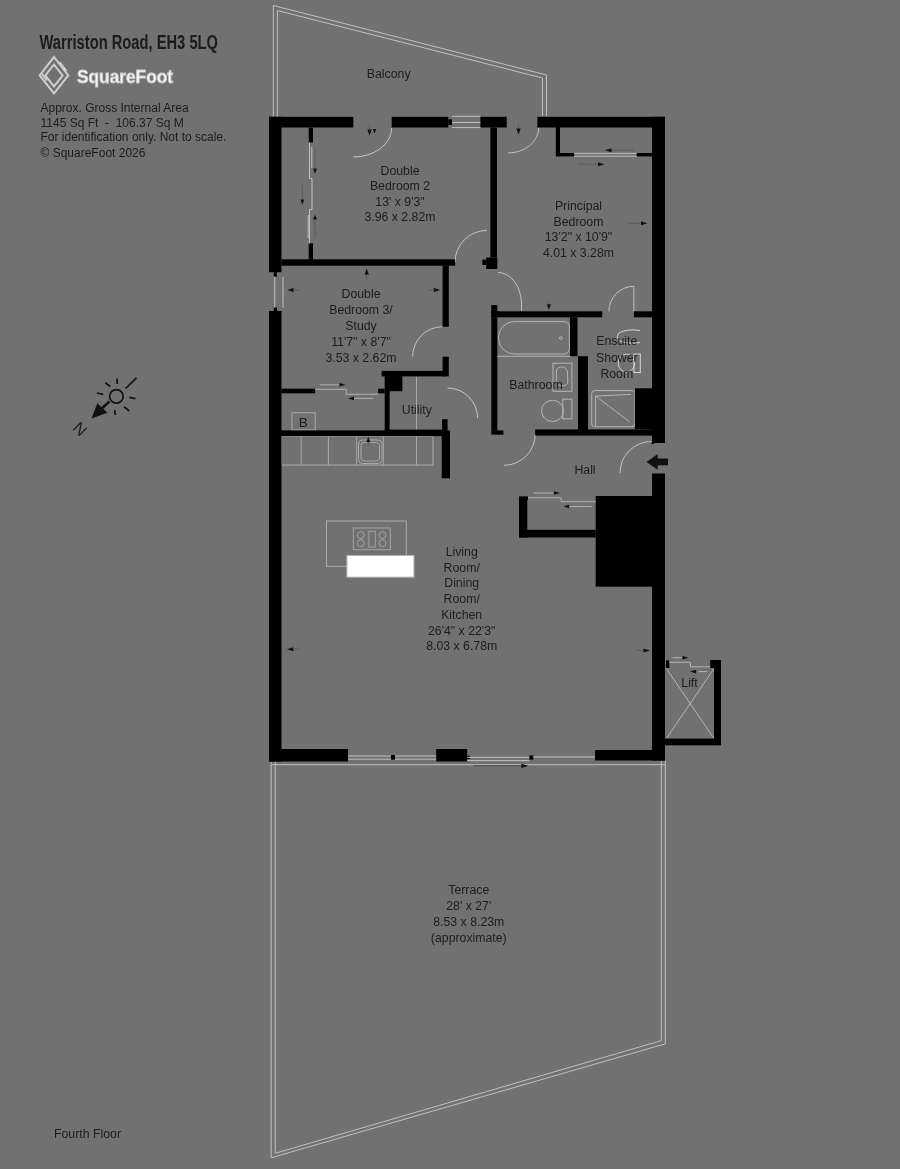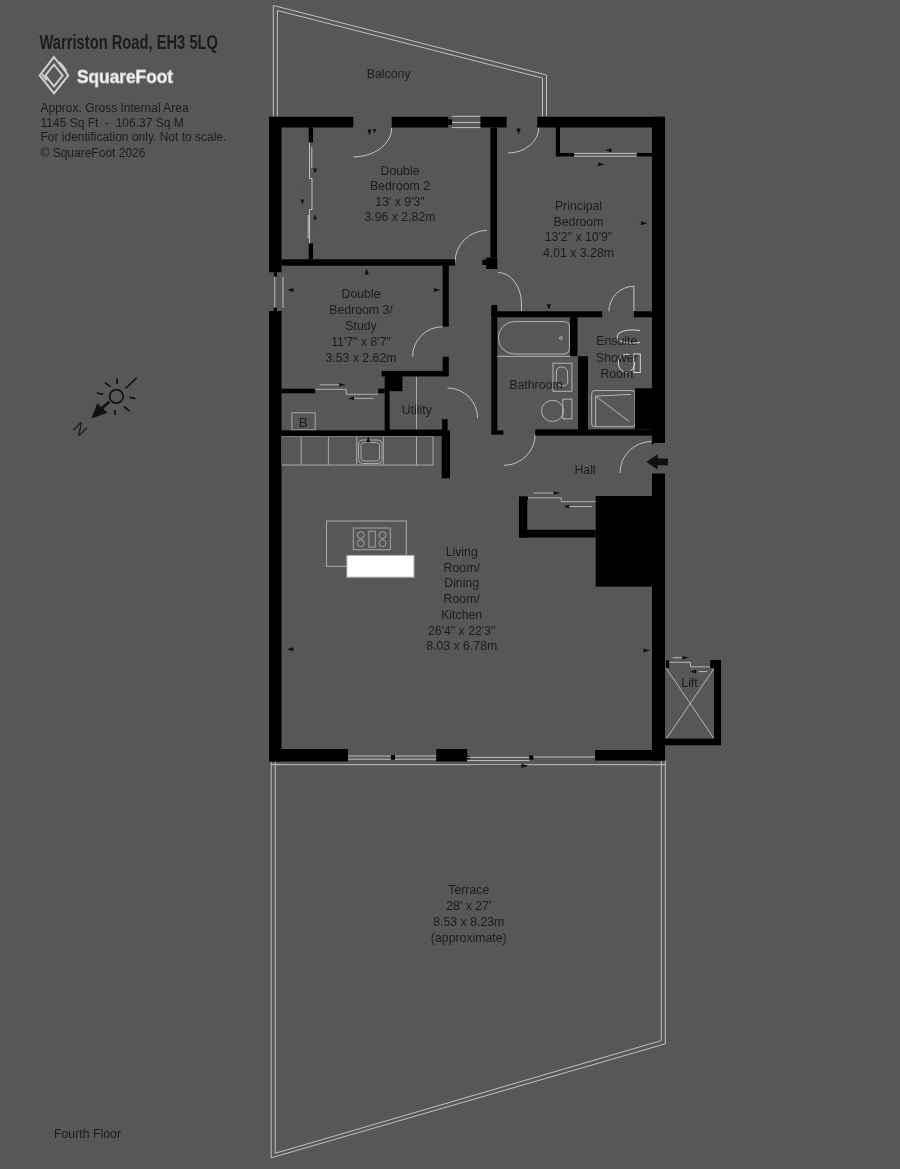--- a/index.html
+++ b/index.html
@@ -1,17 +1,17 @@
 <!DOCTYPE html>
 <html><head>
 <meta charset="utf-8">
 <style>
 html,body{margin:0;padding:0;background:#fff;}
 *{font-family:"Liberation Sans",sans-serif;}
-.wrap{position:relative;width:900px;height:1169px;background:#0369a1;overflow:hidden;filter:grayscale(1);}
+.wrap{position:relative;width:900px;height:1169px;background:#d946ef;overflow:hidden;filter:grayscale(1);}
 svg{position:absolute;top:0;left:0;}
 text{fill:#1c1c1c;}
 .rm{font-size:12.3px;text-anchor:middle;}
 </style>
 </head>
 <body>
 <div class="wrap">
 <svg width="900" height="1169" viewBox="0 0 900 1169">
 
 <text x="39.5" y="49.3" font-size="20" font-weight="bold" fill="#111" textLength="178.5" lengthAdjust="spacingAndGlyphs">Warriston Road, EH3 5LQ</text>

